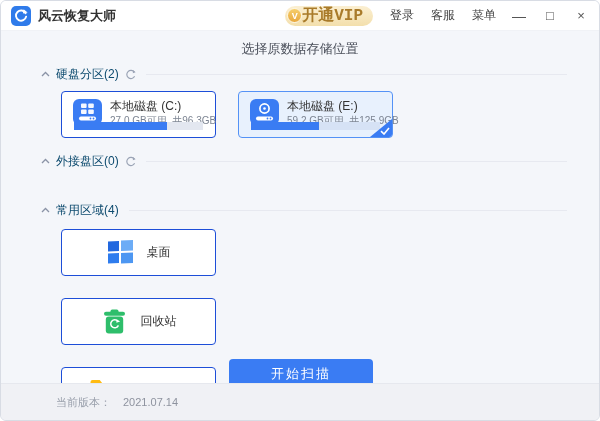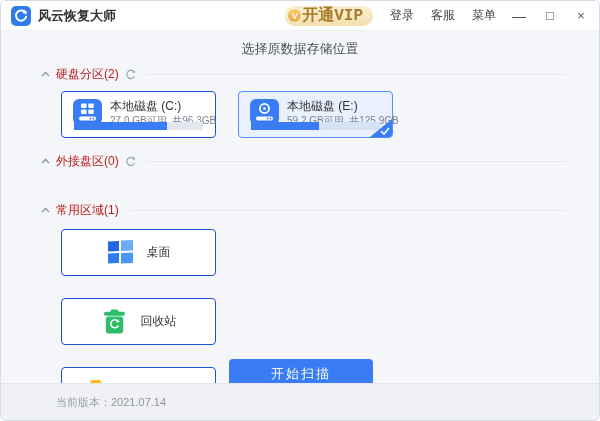--- a/index.html
+++ b/index.html
@@ -17,21 +17,21 @@
   .tb-link { margin-left:17px; font-size:12px; color:#444; cursor:pointer; }
   .win-ctl { margin-left:15px; width:16px; text-align:center; font-size:13px; color:#555; cursor:pointer; line-height:30px; }
   .win-ctl.min { font-size:14px; }
 
   
   .main { position:relative; height:365px; }
   .heading { position:absolute; top:9px; left:0; width:100%; text-align:center; font-size:13px; color:#4A4F5A; font-weight:500; }
 
   .sec-header { position:absolute; left:40px; right:32px; height:14px; display:flex; align-items:center; }
   .chev { width:9px; height:6px; flex:0 0 auto; }
-  .sec-title { margin-left:6px; font-size:12px; color:#b91c1c; }
+  .sec-title { margin-left:6px; font-size:12px; color:#0c4a6e; }
   .refresh { margin-left:6px; width:11px; height:11px; flex:0 0 auto; cursor:pointer; }
   .sec-line { flex:1; height:1px; background:#E7E9F0; margin-left:10px; }
 
   .row { position:absolute; left:60px; display:flex; gap:22px; }
   .card { position:relative; width:155px; height:47px; background:#fff; border:1px solid #1d4ed8; border-radius:4px; cursor:pointer; }
   .card.selected { background:#E8F1FD; border:1px solid #5492F6; }
   .disk-top { display:flex; padding:7px 10px 0 11px; }
   .disk-ic { width:29px; height:26px; flex:0 0 auto; }
   .disk-txt { margin-left:8px; line-height:1; }
   .disk-name { font-size:12px; color:#333; margin-top:1px; }
@@ -42,21 +42,21 @@
   .corner { position:absolute; right:0; bottom:0; width:22px; height:18px; background:#3A7CF3; clip-path:polygon(100% 0,100% 100%,0 100%); border-bottom-right-radius:3px; display:flex; align-items:flex-end; justify-content:flex-end; padding:0 2px 2px 0; }
 
   .common-card { display:flex; align-items:center; justify-content:center; gap:13px; }
   .common-ic { width:27px; height:25px; flex:0 0 auto; }
   .common-label { font-size:12px; color:#333; }
 
   .scan-btn { position:absolute; left:228px; top:328px; width:144px; height:30px; background:#3A7CF3; color:#fff; font-size:13px; letter-spacing:2px; border:none; border-radius:4px; display:flex; align-items:center; justify-content:center; cursor:pointer; font-family:inherit; }
 
   
   .footer { position:absolute; left:0; bottom:0; width:100%; height:37px; background:#F0F1F5; border-top:1px solid #E6E8EE; display:flex; align-items:center; padding-left:55px; font-size:11px; color:#9AA0AC; }
-  .footer .ver { margin-left:0; color:#8E939F; }
+  .footer .ver { margin-left:12px; color:#8E939F; }
 </style>
 </head>
 <body>
 
 <div class="window">
 
   <div class="titlebar">
     <svg class="app-icon" viewBox="0 0 20 20">
       <rect width="20" height="20" rx="5" fill="#2F7BEA"></rect>
       <path d="M14.6 7.2 A5.1 5.1 0 1 0 15.1 10.6" fill="none" stroke="#fff" stroke-width="1.9" stroke-linecap="round"></path>
@@ -150,21 +150,21 @@
           <path d="M9.3 3.2 A4.1 4.1 0 1 0 9.6 7.3" fill="none" stroke="#9AA3B5" stroke-width="1.2"></path>
           <polygon points="8.2,1.2 10.6,3.2 7.8,4.2" fill="#9AA3B5"></polygon>
         </svg>
       <div class="sec-line"></div>
     </div>
 
     <div class="sec-header" style="top:172px;">
       <svg class="chev" viewBox="0 0 9 6">
           <polyline points="1,5 4.5,1.5 8,5" fill="none" stroke="#8A93A6" stroke-width="1.3"></polyline>
         </svg>
-      <span class="sec-title">常用区域(1)</span>
+      <span class="sec-title">常用区域(4)</span>
       <div class="sec-line"></div>
     </div>
 
     <div class="row" style="top:198px;flex-direction:column;">
 
       <div class="card common-card">
         <svg class="common-ic" viewBox="0 0 27 25">
           <rect x="1" y="1.5" width="11" height="10" fill="#2268DF" transform="skewY(-2)"></rect>
           <rect x="14" y="1" width="12" height="10.5" fill="#6CACF6" transform="skewY(-2)"></rect>
           <rect x="1" y="13.5" width="11" height="10" fill="#2E7CEE" transform="skewY(-2)"></rect>

